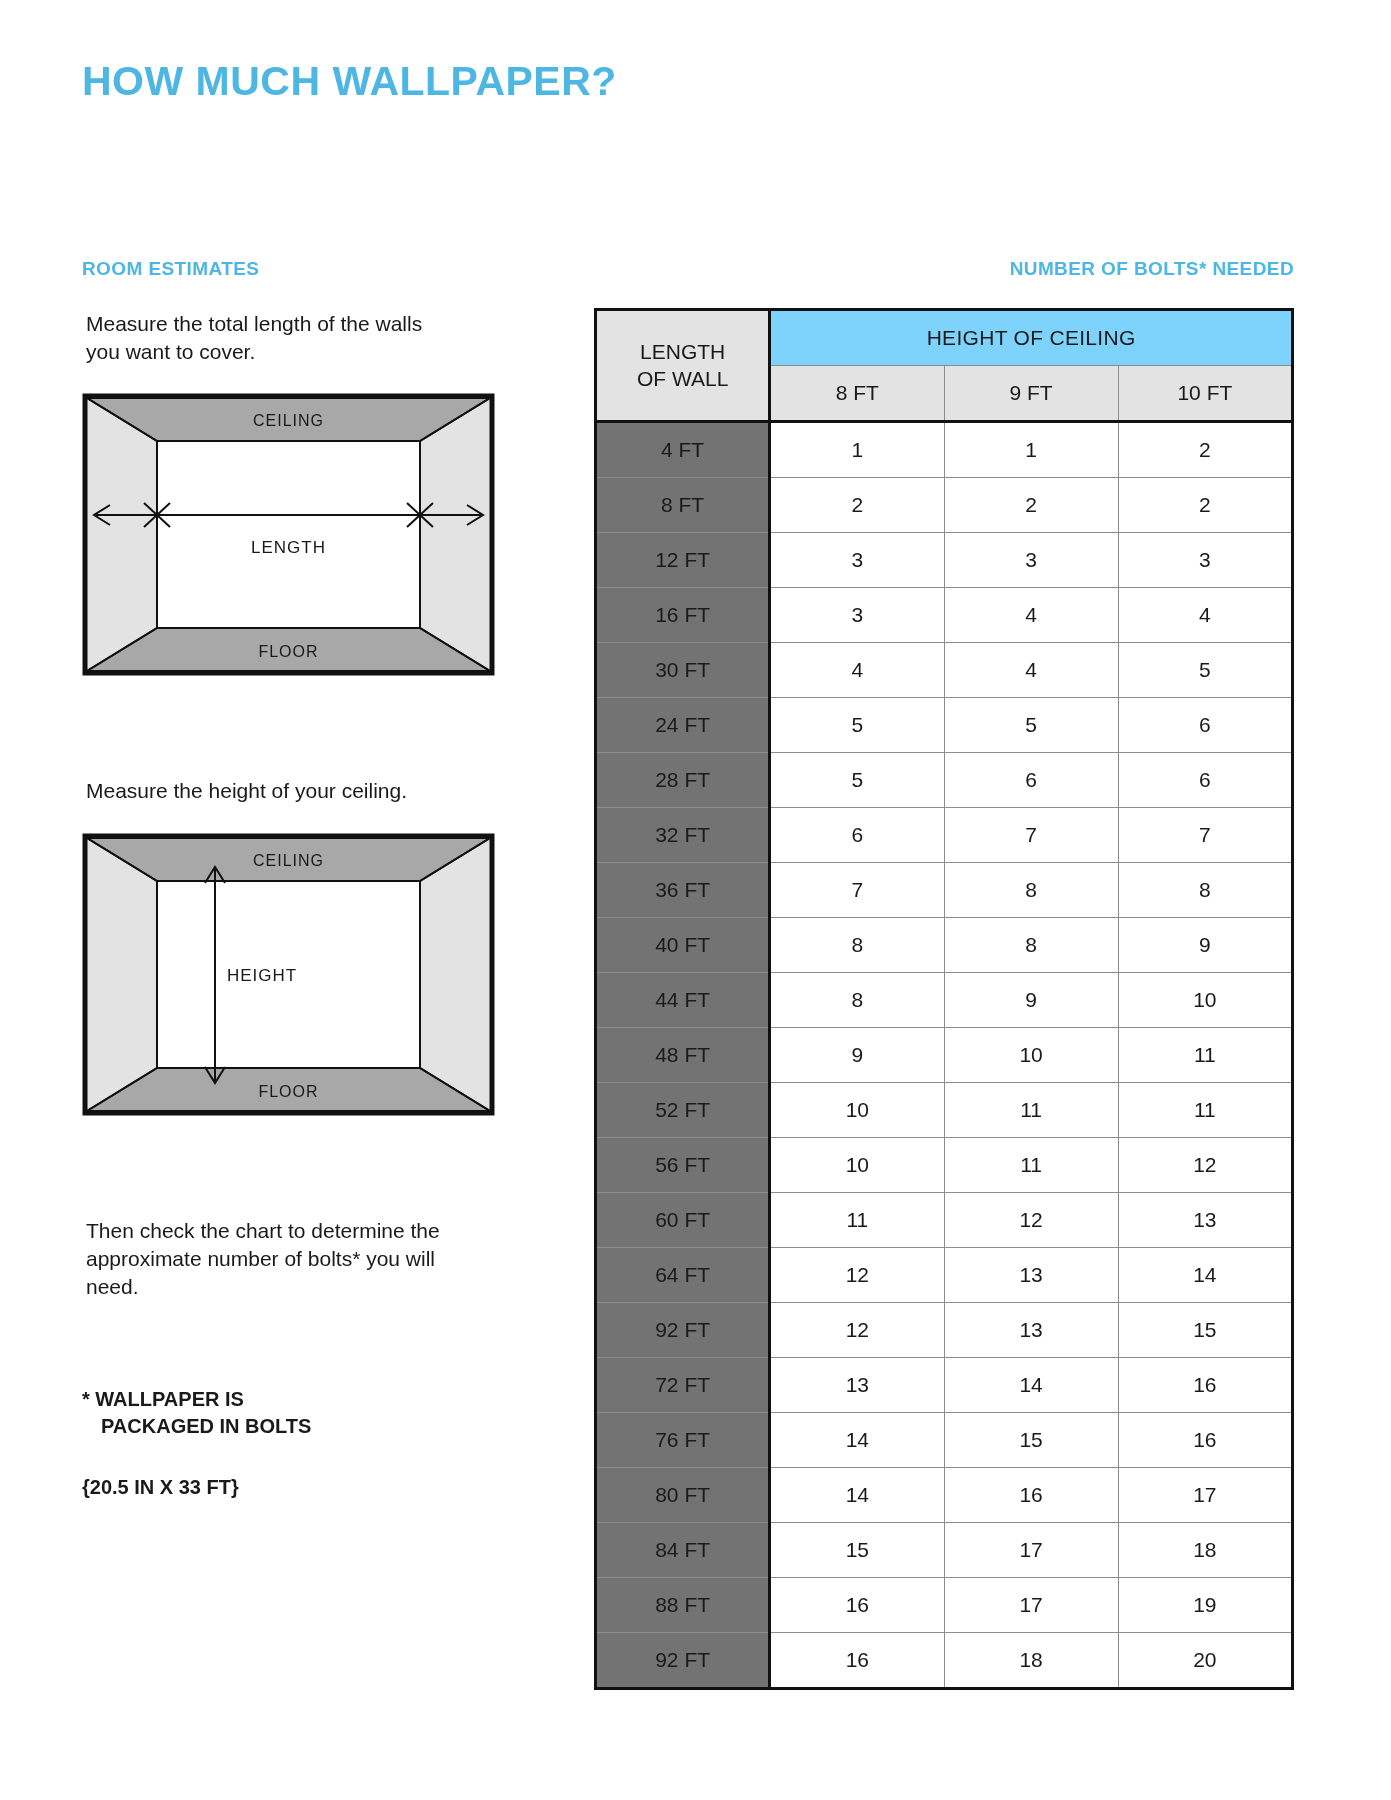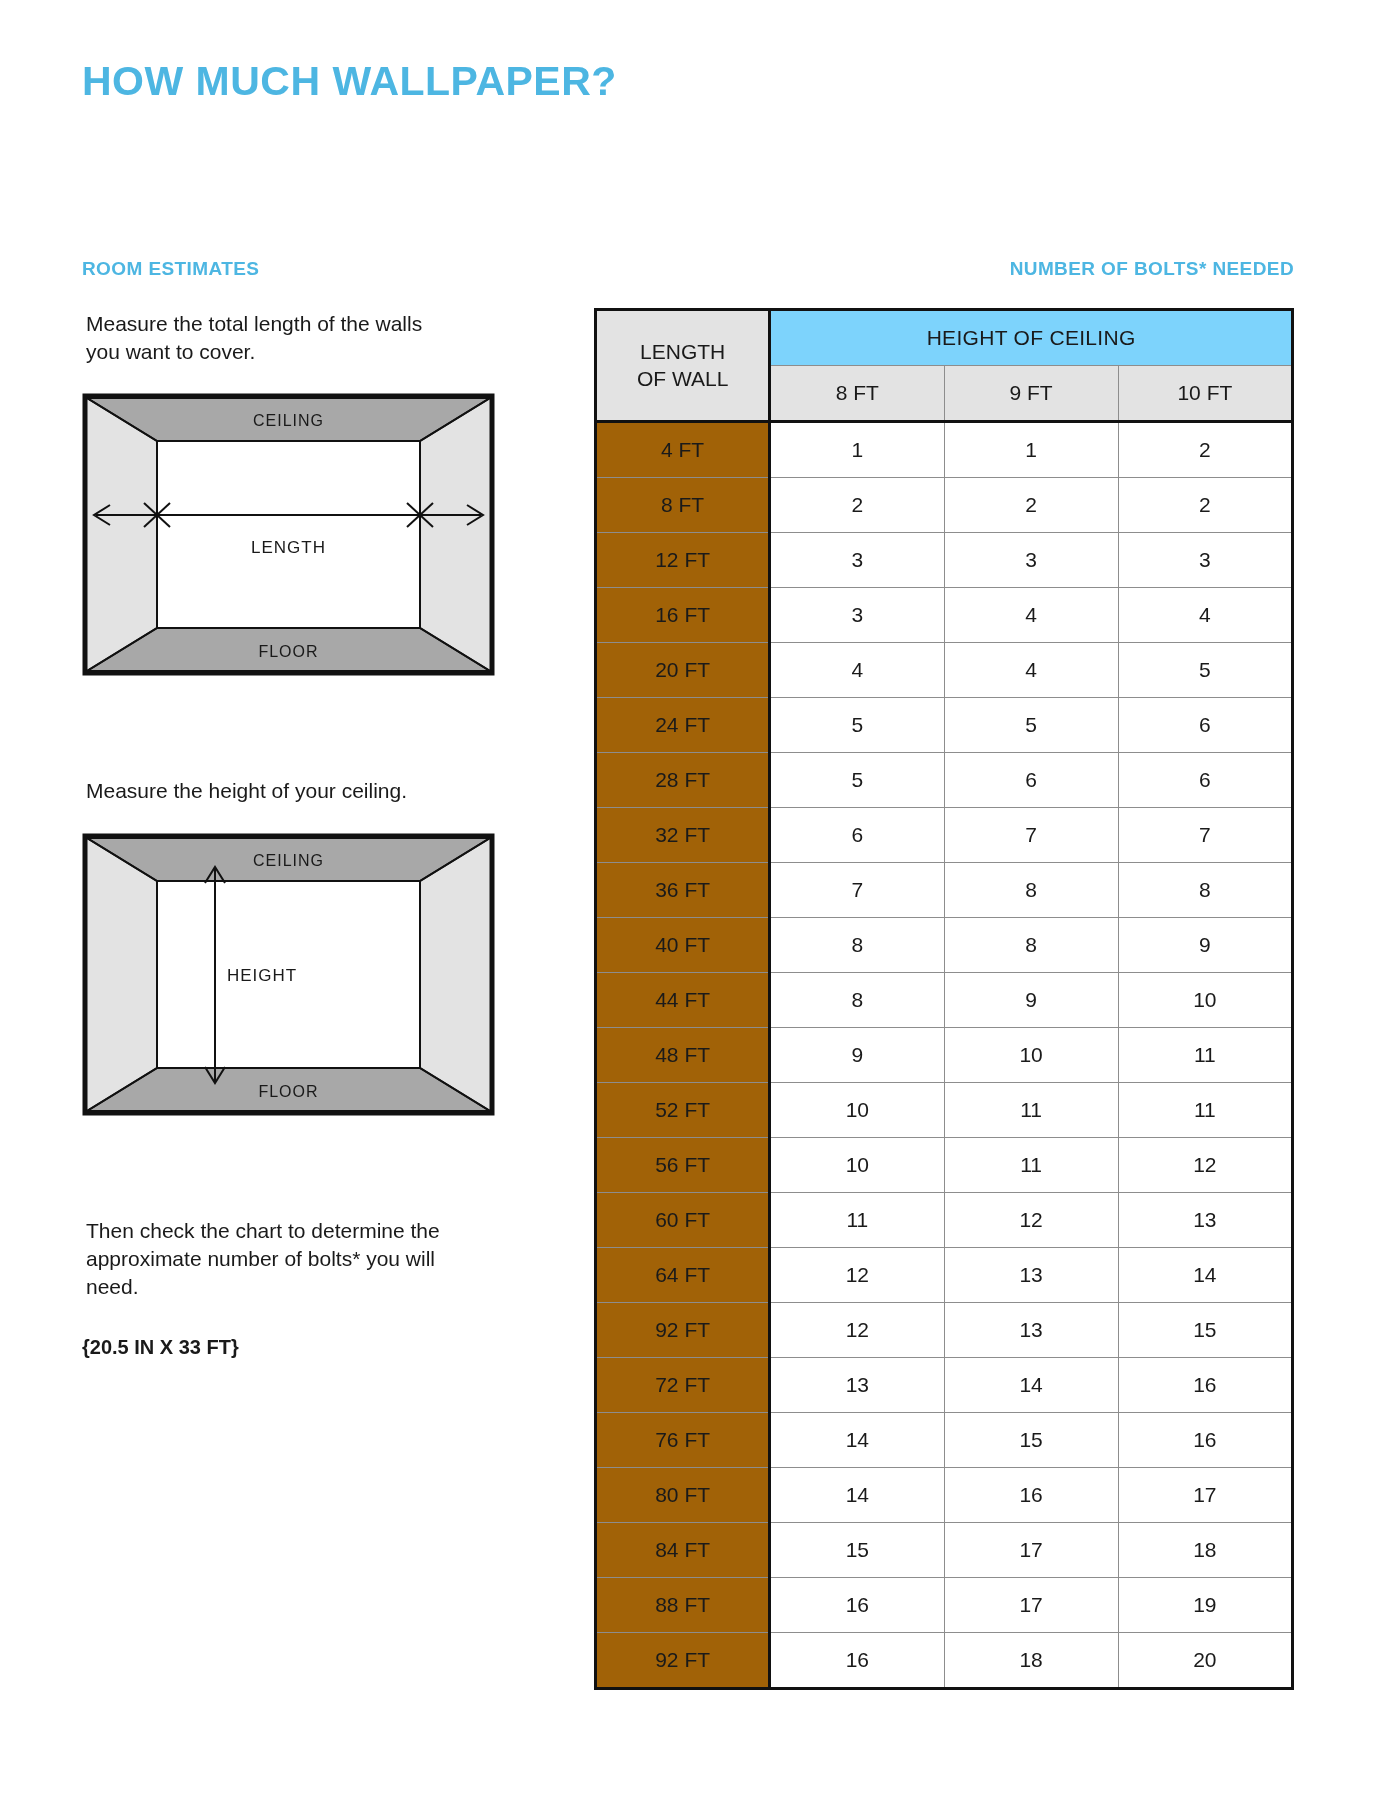--- a/index.html
+++ b/index.html
@@ -120,21 +120,21 @@
     background: #e3e3e3;
     height: 48px;
   }
   .lenwall {
     background: #e3e3e3;
     font-weight: bold;
     font-size: 21px;
     line-height: 1.25;
   }
   .row-label {
-    background: #a16207;
+    background: #737373;
     font-weight: bold;
   }
   .data-cell { background: #ffffff; }
 
   
   table.bolts { border: 3px solid #111; }
   table.bolts tr.top-head th { border-top: none; }
   .thick-right { border-right: 3px solid #111 !important; }
   .thick-bottom { border-bottom: 3px solid #111 !important; }
   .thick-top { border-top: 3px solid #111 !important; }
@@ -198,20 +198,24 @@
         <polyline points="123,50 133,34 143,50" fill="none" stroke="#111" stroke-width="2"></polyline>
         <polyline points="123,234 133,250 143,234" fill="none" stroke="#111" stroke-width="2"></polyline>
       </svg>
       <div style="position:absolute;left:0;top:19px;width:413px;text-align:center;font-size:16px;letter-spacing:1px;">CEILING</div>
       <div style="position:absolute;left:0;top:250px;width:413px;text-align:center;font-size:16px;letter-spacing:1px;">FLOOR</div>
       <div style="position:absolute;left:145px;top:133px;font-size:17px;letter-spacing:1px;">HEIGHT</div>
     </div>
 
     <p class="para" style="width:360px;margin-top:38px;">Then check the chart to determine the approximate number of bolts* you will need.</p>
 
+    <div style="margin-top:86px;">
+      <div class="footnote">* WALLPAPER IS</div>
+      <div class="footnote" style="padding-left:19px;">PACKAGED IN BOLTS</div>
+    </div>
     <div style="margin-top:34px;">
       <div class="footnote-sub">{20.5 IN X 33 FT}</div>
     </div>
 
   </div>
 
   <div class="right-col">
 
     <div class="table-title">NUMBER OF BOLTS* NEEDED</div>
 
@@ -248,21 +252,21 @@
           <td class="data-cell">3</td>
           <td class="data-cell">3</td>
         </tr>
         <tr>
           <td class="row-label thick-right">16 FT</td>
           <td class="data-cell">3</td>
           <td class="data-cell">4</td>
           <td class="data-cell">4</td>
         </tr>
         <tr>
-          <td class="row-label thick-right">20 FT</td>
+          <td class="row-label thick-right">30 FT</td>
           <td class="data-cell">4</td>
           <td class="data-cell">4</td>
           <td class="data-cell">5</td>
         </tr>
         <tr>
           <td class="row-label thick-right">24 FT</td>
           <td class="data-cell">5</td>
           <td class="data-cell">5</td>
           <td class="data-cell">6</td>
         </tr>

